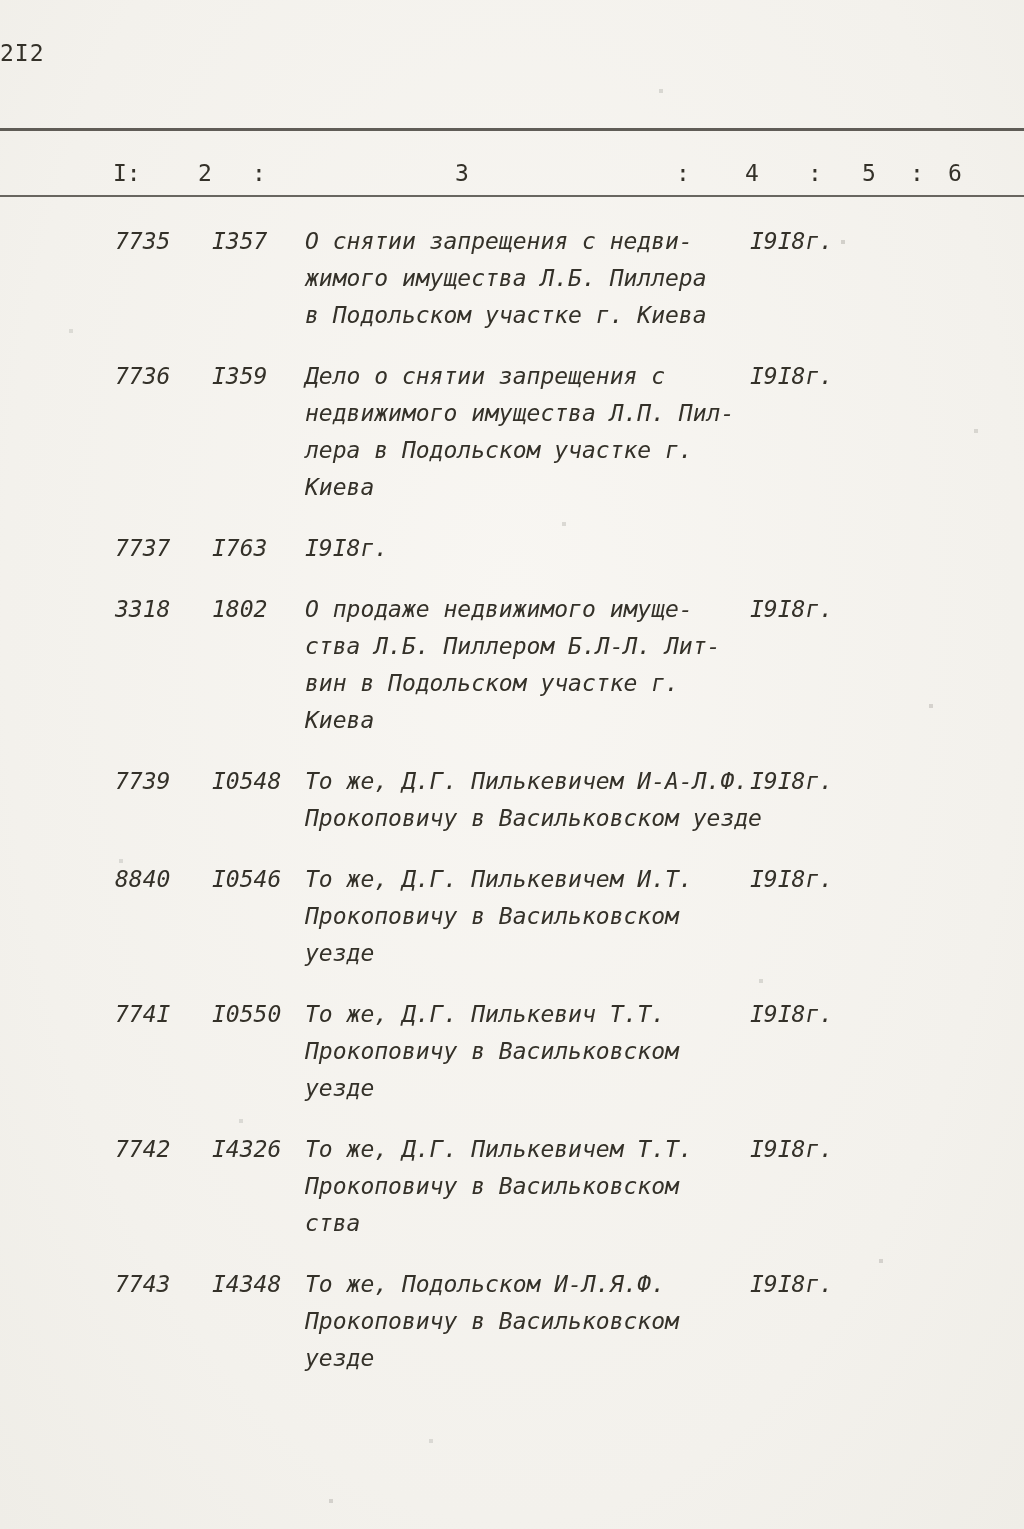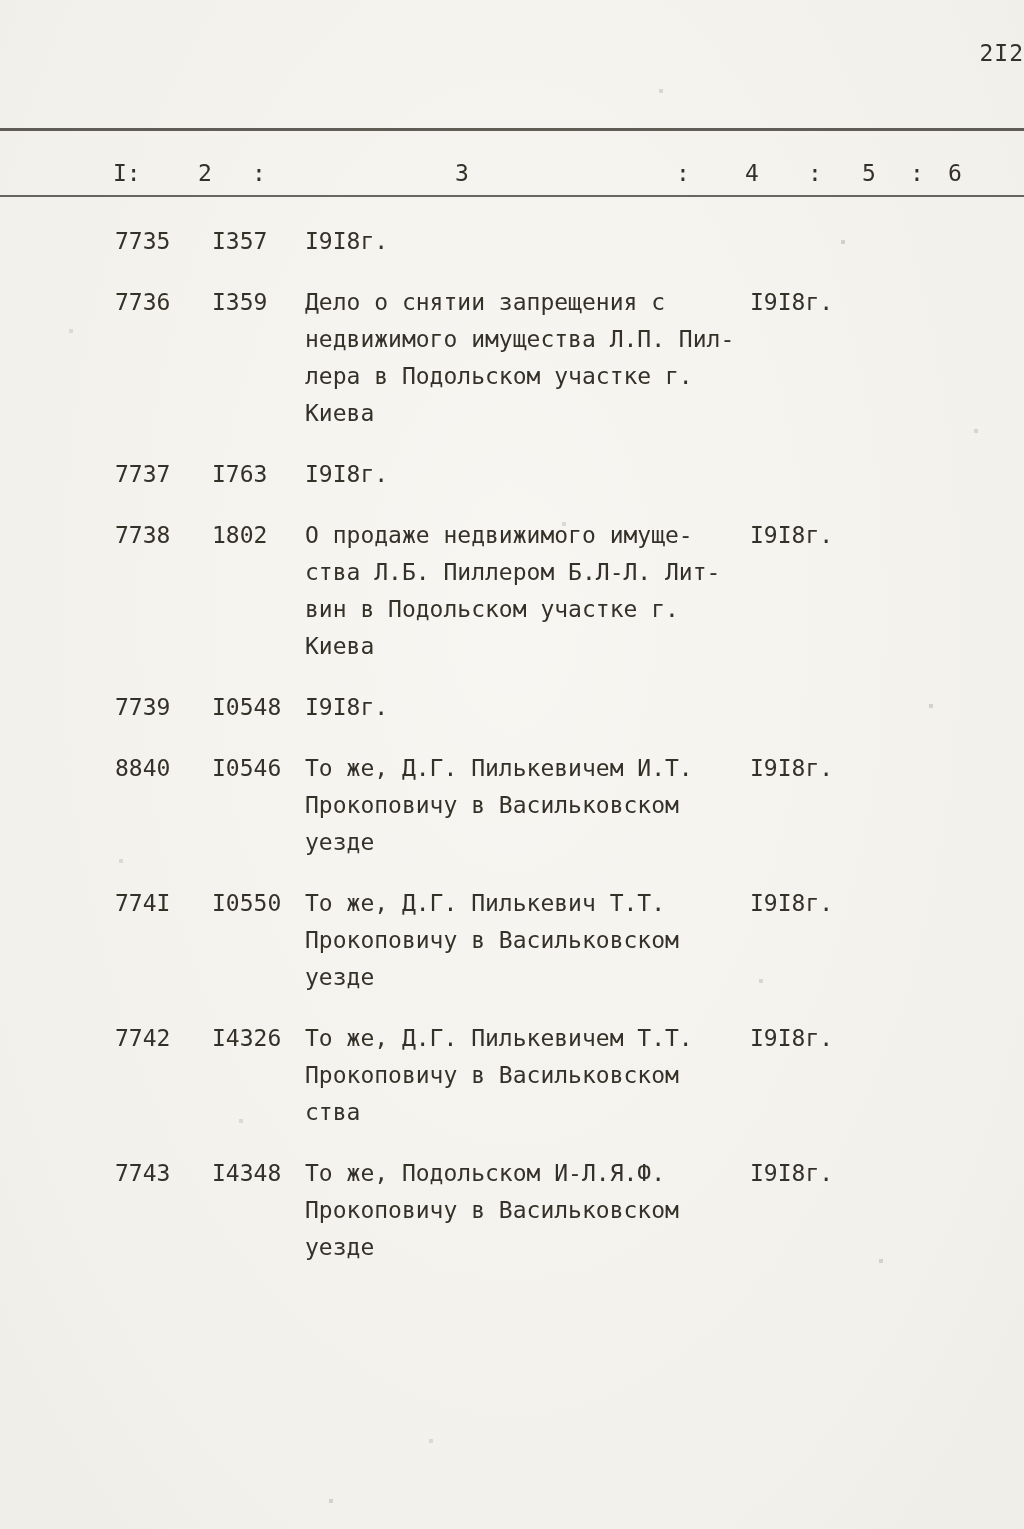--- a/index.html
+++ b/index.html
@@ -14,21 +14,21 @@
     background: #f6f4ef;
     background-image: radial-gradient(ellipse at 50% 40%, #f8f6f2 0%, #f3f1ec 70%, #efede7 100%);
     font-family: "DejaVu Sans Mono", "Liberation Mono", monospace;
     color: #343129;
   }
   .page-number {
     position: absolute;
     top: 40px;
     left: 0;
     width: 100%;
-    text-align: right;
+    text-align: left;
     font-size: 23px;
     letter-spacing: 1px;
   }
   .rule {
     position: absolute;
     left: 0;
     width: 1024px;
     background: #45423c;
   }
   .rule-top { top: 128px; height: 3px; opacity: 0.85; }
@@ -46,20 +46,21 @@
     position: absolute;
     top: 223px;
     left: 115px;
     width: 900px;
   }
   .row {
     display: grid;
     grid-template-columns: 97px 93px 445px auto;
     align-items: start;
     margin-bottom: 24px;
+    font-style: italic;
   }
   .cell {
     font-size: 23px;
     line-height: 37px;
     white-space: pre;
   }
   .speckles {
     position: absolute;
     top: 0; left: 0;
     width: 2px; height: 2px;
@@ -101,52 +102,57 @@
   <span style="left:948px">6</span>
 </div>
 
 <div class="rule rule-bottom"></div>
 
 <div class="rows">
 
   <div class="row">
     <div class="cell">7735</div>
     <div class="cell">I357</div>
+    <div class="cell">О снятии запрещения с недви-
+жимого имущества Л.Б. Пиллера
+в Подольском участке г. Киева</div>
     <div class="cell">I9I8г.</div>
   </div>
 
   <div class="row">
     <div class="cell">7736</div>
     <div class="cell">I359</div>
     <div class="cell">Дело о снятии запрещения с
 недвижимого имущества Л.П. Пил-
 лера в Подольском участке г.
 Киева</div>
     <div class="cell">I9I8г.</div>
   </div>
 
   <div class="row">
     <div class="cell">7737</div>
     <div class="cell">I763</div>
     <div class="cell">I9I8г.</div>
   </div>
 
   <div class="row">
-    <div class="cell">7738</div>
+    <div class="cell">3318</div>
     <div class="cell">1802</div>
     <div class="cell">О продаже недвижимого имуще-
 ства Л.Б. Пиллером Б.Л-Л. Лит-
 вин в Подольском участке г.
 Киева</div>
     <div class="cell">I9I8г.</div>
   </div>
 
   <div class="row">
     <div class="cell">7739</div>
     <div class="cell">I0548</div>
+    <div class="cell">То же, Д.Г. Пилькевичем И-А-Л.Ф.
+Прокоповичу в Васильковском уезде</div>
     <div class="cell">I9I8г.</div>
   </div>
 
   <div class="row">
     <div class="cell">8840</div>
     <div class="cell">I0546</div>
     <div class="cell">То же, Д.Г. Пилькевичем И.Т.
 Прокоповичу в Васильковском
 уезде</div>
     <div class="cell">I9I8г.</div>

